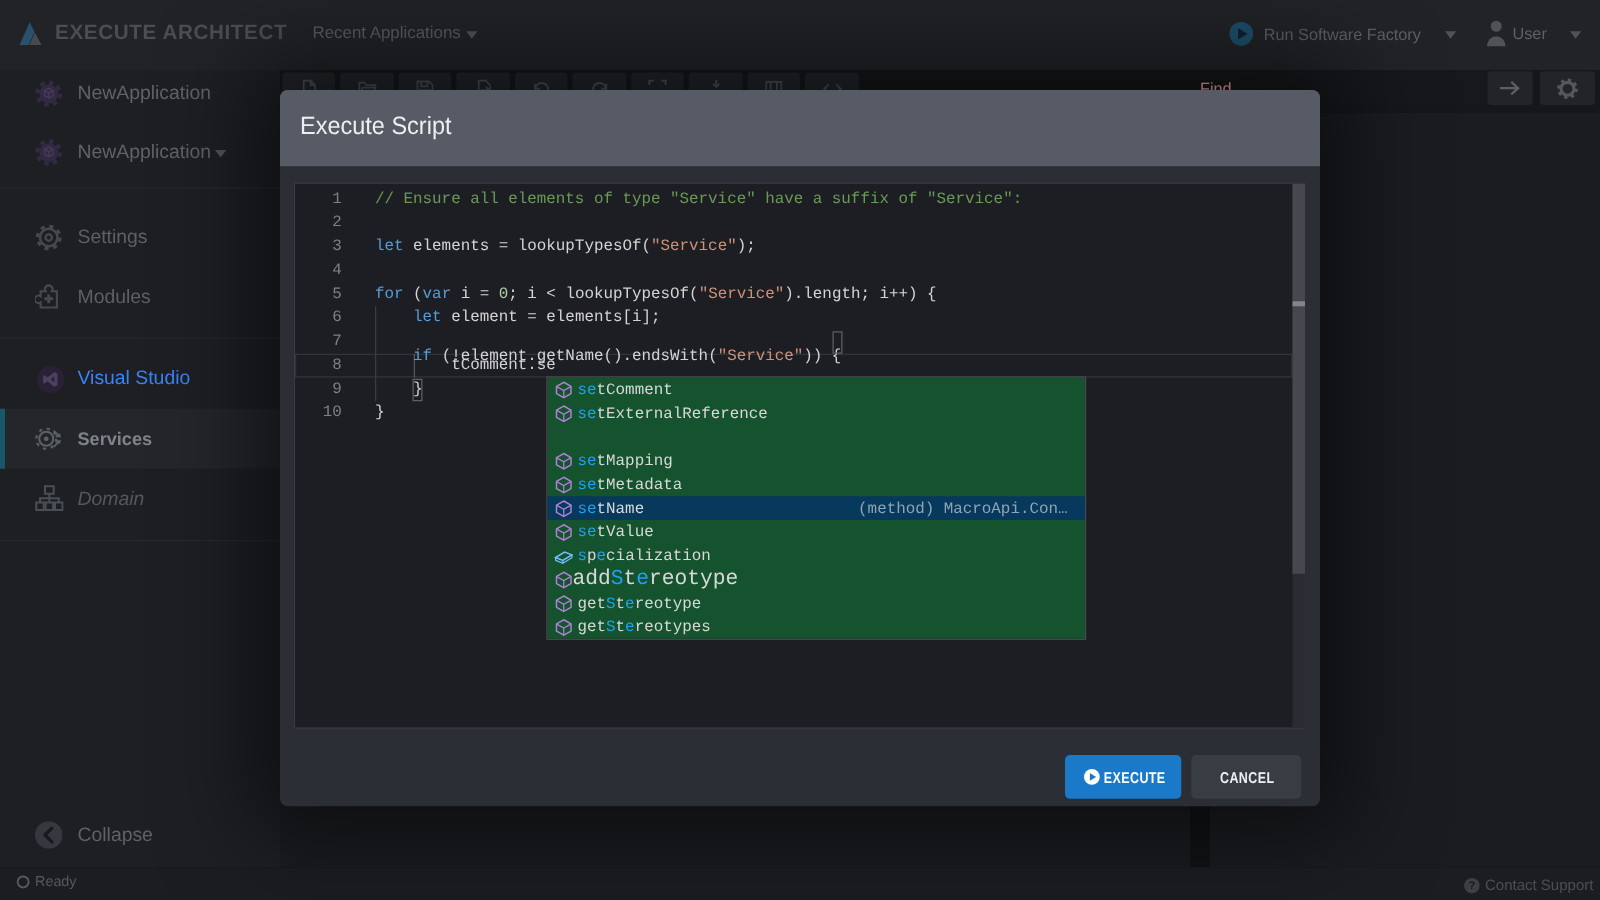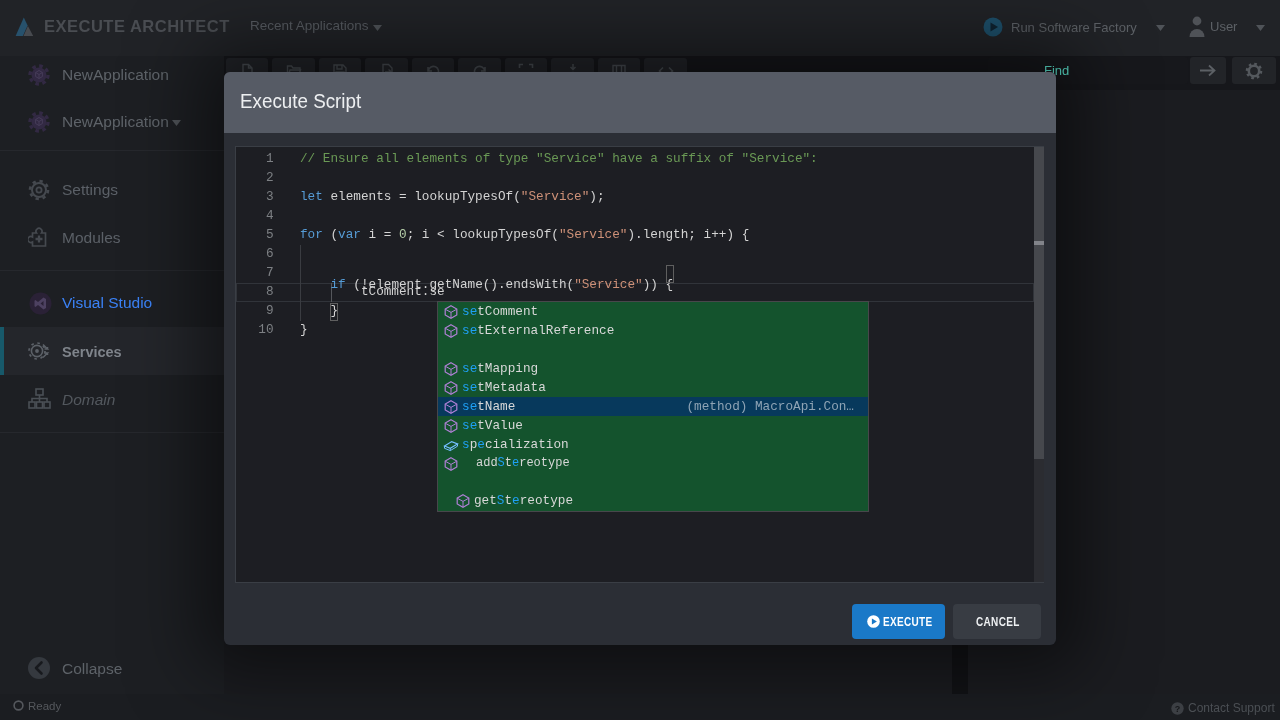--- a/index.html
+++ b/index.html
@@ -146,21 +146,21 @@
       <svg class="abs" style="left:611px;top:63px" width="16" height="16">
         <path d="M2 2.5 h12 v11 H2 Z M5.5 2.5 v11 M10.5 2.5 v11" fill="none" stroke="#4b5056" stroke-width="1.4"></path>
       </svg>
       <div class="abs" style="left:644.3px;top:58px;width:42.5px;height:30px;background:#23252a;border-radius:3px;"></div>
       <svg class="abs" style="left:657.5px;top:63px" width="16" height="16">
         <path d="M5 4.5 L1.5 8 L5 11.5 M11 4.5 L14.5 8 L11 11.5" fill="none" stroke="#4b5056" stroke-width="1.6"></path>
       </svg>
     </div>
 
   <div class="abs" style="left:988px;top:57px;width:200px;height:27px;background:#17181c;border-radius:3px;"></div>
-  <div class="abs" style="left:1044px;top:63px;font-size:13px;color:#5eead4;">Find</div>
+  <div class="abs" style="left:960px;top:63px;font-size:13px;color:#fca5a5;">Find</div>
   <div class="abs" style="left:1190px;top:57px;width:36px;height:27px;background:#222428;border-radius:3px;"></div>
   <svg class="abs" style="left:1199px;top:64px" width="18" height="13">
       <path d="M1 6.5 H15 M10 1.5 L15.5 6.5 L10 11.5" fill="none" stroke="#5c6065" stroke-width="1.8"></path>
     </svg>
   <div class="abs" style="left:1232px;top:57px;width:44px;height:27px;background:#222428;border-radius:3px;"></div>
   <svg class="abs" style="left:1245px;top:62px" width="18" height="18" viewBox="0 0 18 18">
     <circle cx="9" cy="9" r="5.2" fill="none" stroke="#54585d" stroke-width="2.6"></circle>
     <circle cx="9" cy="9" r="7" fill="none" stroke="#54585d" stroke-width="2.6" stroke-dasharray="2.6 2.9"></circle>
   </svg>
 
@@ -187,20 +187,21 @@
         <div class="abs mono" style="left:64px;top:2px;height:19px;line-height:19px;font-size:12.7px;color:#d4d4d4;white-space:pre;"><span style="color:#6a9955">// Ensure all elements of type "Service" have a suffix of "Service":</span></div>
         <div class="abs mono" style="left:0;top:21px;width:37.5px;height:19px;line-height:19px;font-size:12.7px;color:#7d8084;text-align:right;">2</div>
         <div class="abs mono" style="left:64px;top:21px;height:19px;line-height:19px;font-size:12.7px;color:#d4d4d4;white-space:pre;"></div>
         <div class="abs mono" style="left:0;top:40px;width:37.5px;height:19px;line-height:19px;font-size:12.7px;color:#7d8084;text-align:right;">3</div>
         <div class="abs mono" style="left:64px;top:40px;height:19px;line-height:19px;font-size:12.7px;color:#d4d4d4;white-space:pre;"><span style="color:#569cd6">let</span> elements = lookupTypesOf(<span style="color:#ce9178">"Service"</span>);</div>
         <div class="abs mono" style="left:0;top:59px;width:37.5px;height:19px;line-height:19px;font-size:12.7px;color:#7d8084;text-align:right;">4</div>
         <div class="abs mono" style="left:64px;top:59px;height:19px;line-height:19px;font-size:12.7px;color:#d4d4d4;white-space:pre;"></div>
         <div class="abs mono" style="left:0;top:78px;width:37.5px;height:19px;line-height:19px;font-size:12.7px;color:#7d8084;text-align:right;">5</div>
         <div class="abs mono" style="left:64px;top:78px;height:19px;line-height:19px;font-size:12.7px;color:#d4d4d4;white-space:pre;"><span style="color:#569cd6">for</span> (<span style="color:#569cd6">var</span> i = <span style="color:#b5cea8">0</span>; i &lt; lookupTypesOf(<span style="color:#ce9178">"Service"</span>).length; i++) {</div>
         <div class="abs mono" style="left:0;top:97px;width:37.5px;height:19px;line-height:19px;font-size:12.7px;color:#7d8084;text-align:right;">6</div>
+        <div class="abs mono" style="left:64px;top:97px;height:19px;line-height:19px;font-size:12.7px;color:#d4d4d4;white-space:pre;">    <span style="color:#569cd6">let</span> element = elements[i];</div>
         <div class="abs mono" style="left:0;top:116px;width:37.5px;height:19px;line-height:19px;font-size:12.7px;color:#7d8084;text-align:right;">7</div>
         <div class="abs mono" style="left:64px;top:116px;height:19px;line-height:19px;font-size:12.7px;color:#d4d4d4;white-space:pre;margin-top:12px;">    <span style="color:#569cd6">if</span> (!element.getName().endsWith(<span style="color:#ce9178">"Service"</span>)) {</div>
         <div class="abs mono" style="left:0;top:135px;width:37.5px;height:19px;line-height:19px;font-size:12.7px;color:#7d8084;text-align:right;">8</div>
         <div class="abs mono" style="left:64px;top:135px;height:19px;line-height:19px;font-size:12.7px;color:#d4d4d4;white-space:pre;">        tComment.se</div>
         <div class="abs mono" style="left:0;top:154px;width:37.5px;height:19px;line-height:19px;font-size:12.7px;color:#7d8084;text-align:right;">9</div>
         <div class="abs mono" style="left:64px;top:154px;height:19px;line-height:19px;font-size:12.7px;color:#d4d4d4;white-space:pre;">    }</div>
         <div class="abs mono" style="left:0;top:173px;width:37.5px;height:19px;line-height:19px;font-size:12.7px;color:#7d8084;text-align:right;">10</div>
         <div class="abs mono" style="left:64px;top:173px;height:19px;line-height:19px;font-size:12.7px;color:#d4d4d4;white-space:pre;">}</div>
         <div class="abs" style="left:429.5px;top:117.5px;width:8.5px;height:18px;border:1px solid #5f5f5f;"></div>
         <div class="abs" style="left:94px;top:155.5px;width:8px;height:18px;border:1px solid #5f5f5f;"></div>
@@ -256,28 +257,35 @@
               <path d="M1.5 9 L8.7 4.6 L14.5 6.9 L7.3 11.3 Z" fill="none" stroke="#75beff" stroke-width="1.2"></path>
               <path d="M1.5 9 V11.3 L7.3 13.6 V11.3 M7.3 13.6 L14.5 9.2 V6.9" fill="none" stroke="#75beff" stroke-width="1"></path>
             </svg>
             <div class="abs mono" style="left:24px;top:0;height:19px;line-height:19px;font-size:12.7px;color:#d8d8d8;white-space:pre;"><span style="color:#1fa0f5">s</span>p<span style="color:#1fa0f5">e</span>cialization</div>
           </div>
           <div class="abs" style="left:0;top:152px;width:430px;height:19px;">
             <svg class="abs" style="left:5px;top:1.5px" width="16" height="16">
               <path d="M8 1.8 L13.8 5.1 V10.9 L8 14.2 L2.2 10.9 V5.1 Z" fill="none" stroke="#b180d7" stroke-width="1.2"></path>
               <path d="M2.4 5.3 L8 8.4 L13.6 5.3 M8 8.4 V14" fill="none" stroke="#b180d7" stroke-width="1"></path>
             </svg>
-            <div class="abs mono" style="left:38px;top:0;height:19px;line-height:19px;font-size:12px;color:#d8d8d8;white-space:pre;">add<span style="color:#1fa0f5">S</span>t<span style="color:#1fa0f5">e</span>reotype</div>
-          </div>
-          <div class="abs" style="left:12px;top:171px;width:430px;height:19px;margin-top:18px;">
+            <div class="abs mono" style="left:20px;top:0;height:19px;line-height:19px;font-size:17px;color:#d8d8d8;white-space:pre;">add<span style="color:#1fa0f5">S</span>t<span style="color:#1fa0f5">e</span>reotype</div>
+          </div>
+          <div class="abs" style="left:0;top:171px;width:430px;height:19px;">
             <svg class="abs" style="left:5px;top:1.5px" width="16" height="16">
               <path d="M8 1.8 L13.8 5.1 V10.9 L8 14.2 L2.2 10.9 V5.1 Z" fill="none" stroke="#b180d7" stroke-width="1.2"></path>
               <path d="M2.4 5.3 L8 8.4 L13.6 5.3 M8 8.4 V14" fill="none" stroke="#b180d7" stroke-width="1"></path>
             </svg>
             <div class="abs mono" style="left:24px;top:0;height:19px;line-height:19px;font-size:12.7px;color:#d8d8d8;white-space:pre;">get<span style="color:#1fa0f5">S</span>t<span style="color:#1fa0f5">e</span>reotype</div>
+          </div>
+          <div class="abs" style="left:0;top:190px;width:430px;height:19px;">
+            <svg class="abs" style="left:5px;top:1.5px" width="16" height="16">
+              <path d="M8 1.8 L13.8 5.1 V10.9 L8 14.2 L2.2 10.9 V5.1 Z" fill="none" stroke="#b180d7" stroke-width="1.2"></path>
+              <path d="M2.4 5.3 L8 8.4 L13.6 5.3 M8 8.4 V14" fill="none" stroke="#b180d7" stroke-width="1"></path>
+            </svg>
+            <div class="abs mono" style="left:24px;top:0;height:19px;line-height:19px;font-size:12.7px;color:#d8d8d8;white-space:pre;">get<span style="color:#1fa0f5">S</span>t<span style="color:#1fa0f5">e</span>reotypes</div>
           </div>
         </div>
       </div>
 
     <div class="abs" style="left:628px;top:532px;width:93px;height:35px;background:#1a79c8;border-radius:4px;"></div>
     <svg class="abs" style="left:643px;top:542.5px" width="13" height="13">
         <circle cx="6.5" cy="6.5" r="6.3" fill="#fff"></circle>
         <polygon points="4.9,3.4 4.9,9.6 9.9,6.5" fill="#1a79c8"></polygon>
       </svg>
     <div class="abs" style="left:659px;top:543px;font-size:12.5px;font-weight:bold;letter-spacing:0.4px;color:#fff;transform:scaleX(0.8);transform-origin:0 0;">EXECUTE</div>

